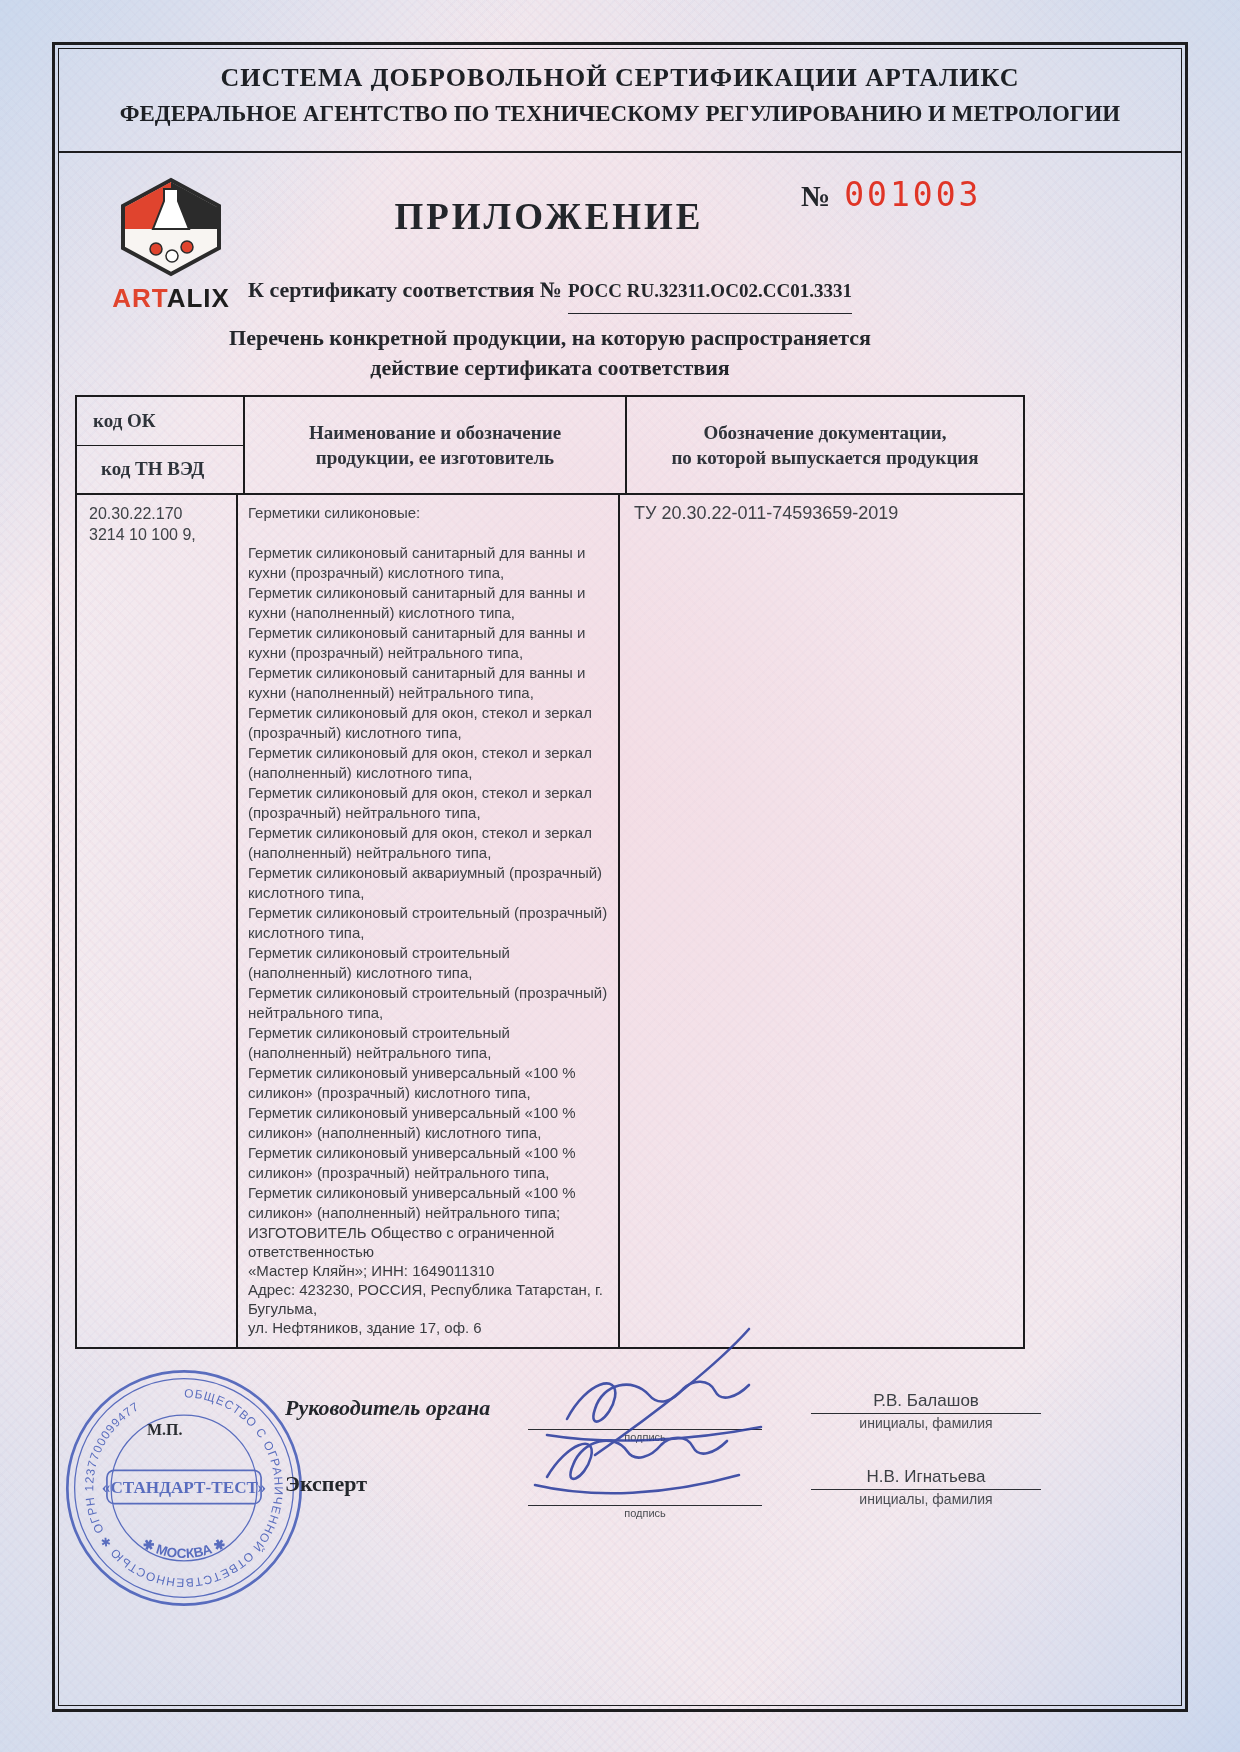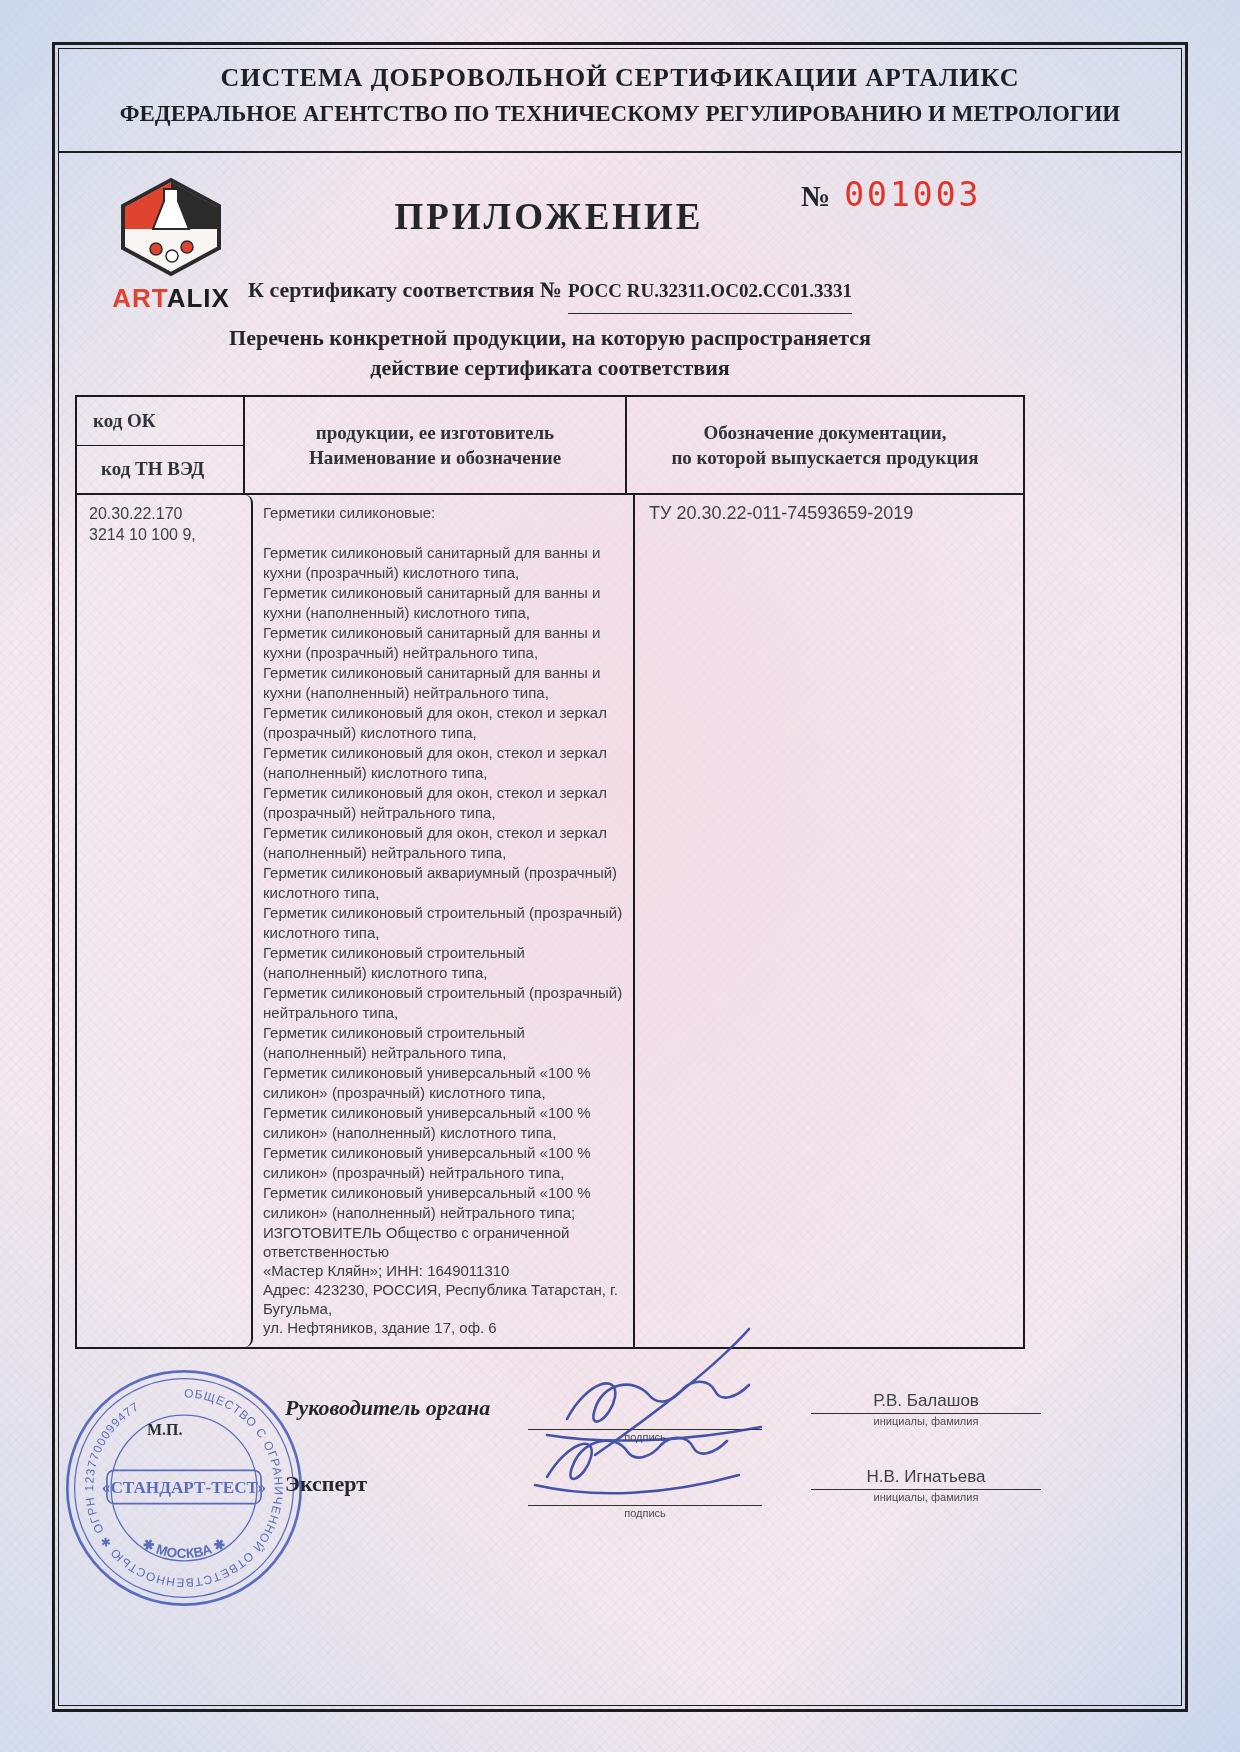--- a/index.html
+++ b/index.html
@@ -54,37 +54,37 @@
   
   .cert-table{margin-left:16px;width:950px;border:2px solid #1b1b1d;box-sizing:border-box;background:rgba(255,255,255,0.06);}
   .t-head{display:flex;height:96px;border-bottom:2px solid #1b1b1d;
     font-size:19px;font-weight:700;color:#2e333a;}
   .th-col1{width:168px;border-right:2px solid #1b1b1d;display:flex;flex-direction:column;box-sizing:border-box;}
   .th-col1 .cellA{flex:1;border-bottom:1.5px solid #1b1b1d;display:flex;align-items:center;padding-left:16px;}
   .th-col1 .cellB{flex:1;display:flex;align-items:center;padding-left:24px;}
   .th-col2{width:382px;border-right:2px solid #1b1b1d;display:flex;flex-direction:column;justify-content:center;text-align:center;box-sizing:border-box;line-height:25px;}
   .th-col3{flex:1;display:flex;flex-direction:column;justify-content:center;text-align:center;line-height:25px;border-radius:6px;}
   .t-body{display:flex;min-height:812px;font-family:"Liberation Sans", sans-serif;color:#3e4247;}
-  .td-col1{width:176px;border-right:2px solid #1b1b1d;box-sizing:border-box;padding:8px 4px 0 12px;font-size:16px;line-height:21px;border-radius:8px;}
+  .td-col1{width:161px;border-right:2px solid #1b1b1d;box-sizing:border-box;padding:8px 4px 0 12px;font-size:16px;line-height:21px;}
   .td-col2{width:382px;border-right:2px solid #1b1b1d;box-sizing:border-box;padding:8px 10px 10px 10px;display:flex;flex-direction:column;font-size:15px;line-height:20px;}
   .td-col3{flex:1;padding:8px 6px 0 14px;font-size:18px;}
   .products-title{margin-bottom:20px;}
   .product-line{margin:0;}
   .spacer{flex:1;}
   .manufacturer{font-size:15px;line-height:19px;color:#393c40;}
   
   .doc-footer{position:relative;height:400px;}
   .stamp-svg{position:absolute;left:0px;top:14px;}
   .mp-label{position:absolute;left:88px;top:72px;font-size:16px;font-weight:700;color:#2a2d32;}
   .sig-label{position:absolute;font-size:22px;font-weight:700;color:#23262b;white-space:nowrap;}
   .sig-line{position:absolute;width:234px;border-top:1.6px solid #2a2d32;text-align:center;}
   .sig-caption{font-family:"Liberation Sans", sans-serif;font-size:11px;color:#4a4d52;margin-top:1px;}
   .name-block{position:absolute;width:230px;text-align:center;font-family:"Liberation Sans", sans-serif;}
   .name-val{font-size:17px;color:#3c4045;border-bottom:1.6px solid #2a2d32;padding-bottom:2px;}
-  .name-caption{font-size:11px;color:#4a4d52;margin-top:1px;}
+  .name-caption{font-size:14px;color:#4a4d52;margin-top:1px;}
   .sign-overlay{position:absolute;left:360px;top:-34px;pointer-events:none;}
 </style>
 </head>
 <body>
 
 <div class="page">
   <div class="frame-outer">
     <div class="frame-inner">
 
       <div class="doc-header">
@@ -125,22 +125,22 @@
           </div>
         </div>
 
         <div class="cert-table">
           <div class="t-head">
             <div class="th-col1">
               <div class="cellA">код ОК</div>
               <div class="cellB">код ТН ВЭД</div>
             </div>
             <div class="th-col2">
+              <div>Наименование и обозначение</div>
               <div>продукции, ее изготовитель</div>
-              <div>Наименование и обозначение</div>
             </div>
             <div class="th-col3">
               <div>Обозначение документации,</div>
               <div>по которой выпускается продукция</div>
             </div>
           </div>
           <div class="t-body">
             <div class="td-col1">
               <div>20.30.22.170</div>
               <div>3214 10 100 9,</div>

